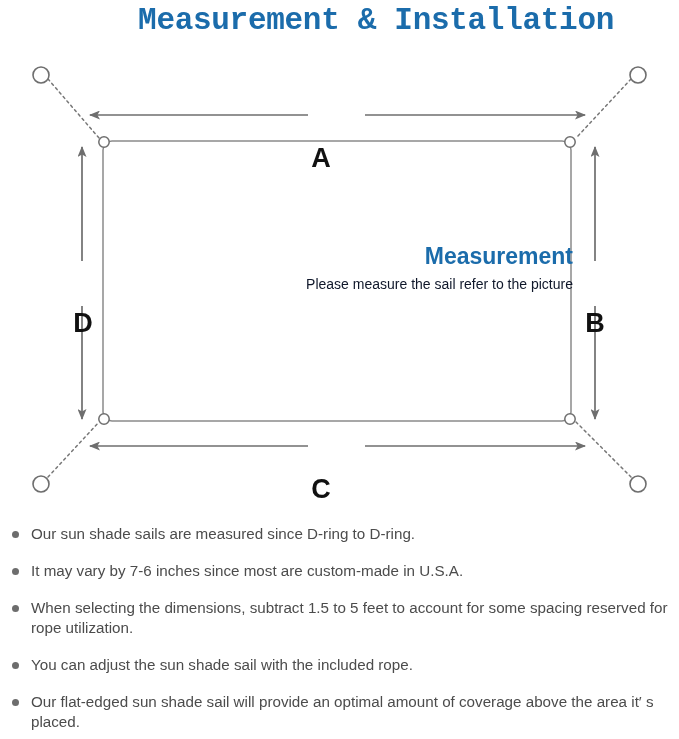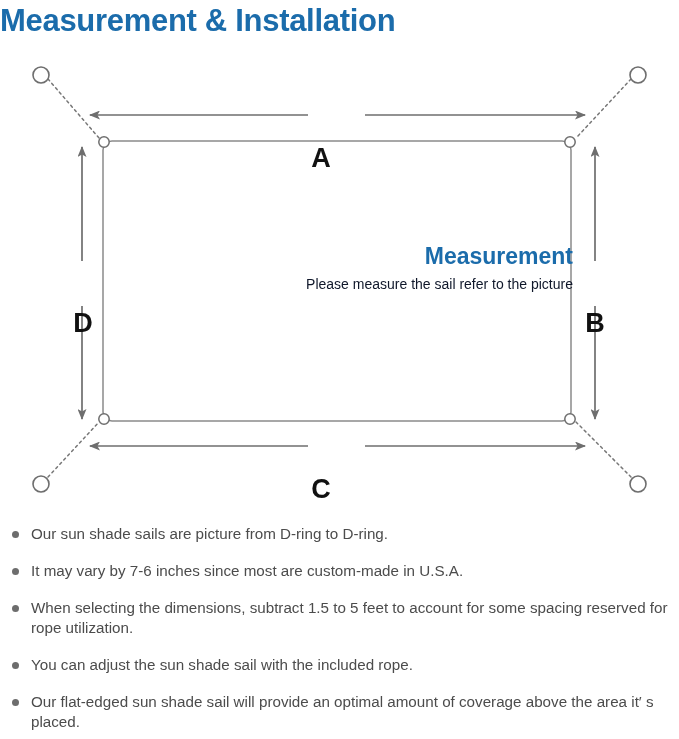--- a/index.html
+++ b/index.html
@@ -21,27 +21,28 @@
     height: 739px;
     background: #ffffff;
   }
 
   
   #title {
     position: absolute;
     left: 0;
     top: 2px;
     width: 614px;
-    text-align: left;
+    text-align: right;
     font-size: 31px;
     font-weight: bold;
     letter-spacing: -0.3px;
     color: #1b6cab;
     line-height: 38px;
     white-space: nowrap;
+    font-family: Liberation Mono, monospace;
   }
 
   
   #diagram {
     position: absolute;
     left: 0;
     top: 46px;
     width: 679px;
     height: 470px;
   }
@@ -180,21 +181,21 @@
     <div class="dim-letter" id="dim-a">A</div>
     <div class="dim-letter" id="dim-b">B</div>
     <div class="dim-letter" id="dim-c">C</div>
     <div class="dim-letter" id="dim-d">D</div>
   </div>
 
   <div id="notes">
 
     <div class="note">
       <span class="note-bullet"></span>
-      <span class="note-text">Our sun shade sails are picture from D-ring to D-ring.</span>
+      <span class="note-text">Our sun shade sails are measured since D-ring to D-ring.</span>
     </div>
 
     <div class="note">
       <span class="note-bullet"></span>
       <span class="note-text">It may vary by 7-6 inches since most are custom-made in U.S.A.</span>
     </div>
 
     <div class="note">
       <span class="note-bullet"></span>
       <span class="note-text">When selecting the dimensions, subtract 1.5 to 5 feet to account for some spacing reserved for rope utilization.</span>

